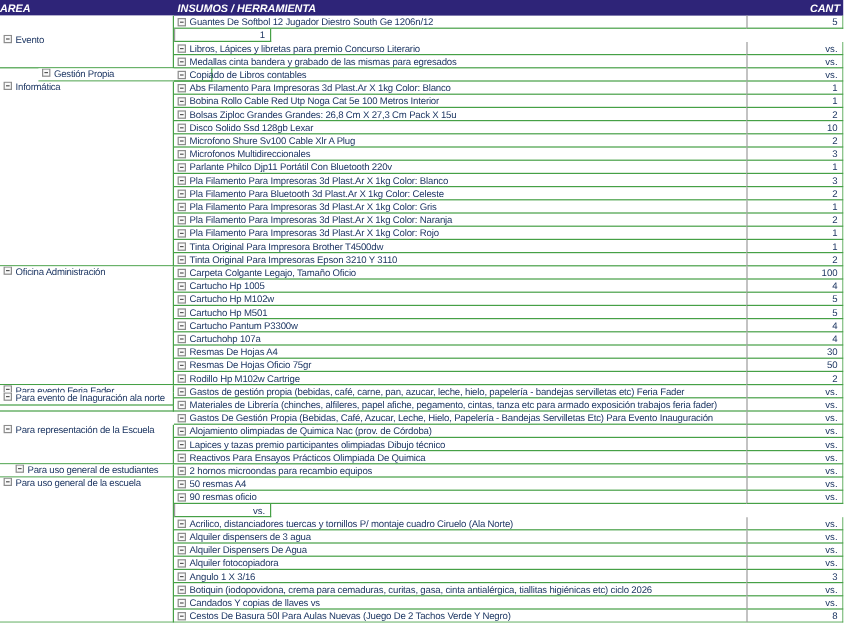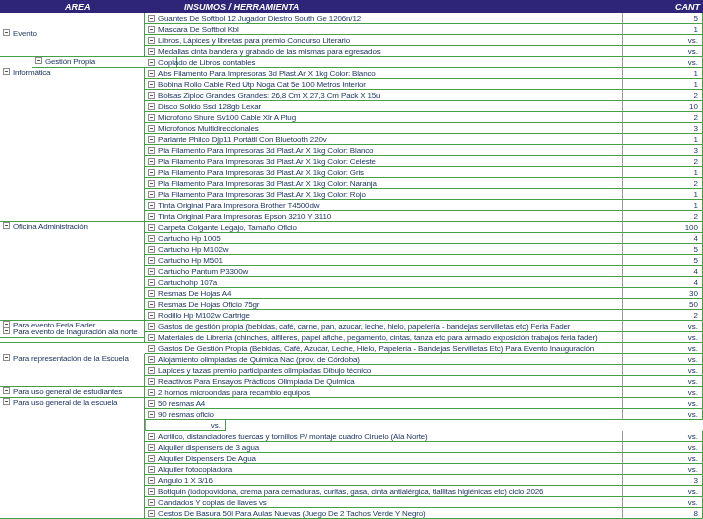--- a/index.html
+++ b/index.html
@@ -13,21 +13,21 @@
   }
   
   #header{
     position:absolute;left:0;top:0;width:703px;height:13px;
     display:flex;align-items:center;
     background:var(--header-bg,#2E2478);
     color:#ffffff;
     font-size:9px;font-weight:700;font-style:italic;
     box-sizing:border-box;
   }
-  .h-area{width:145px;padding-left:21px;box-sizing:border-box;margin-left:44px;}
+  .h-area{width:145px;padding-left:0;box-sizing:border-box;}
   .h-insumos{width:477px;padding-left:3px;box-sizing:border-box;}
   .h-cant{width:81px;text-align:right;padding-right:3px;box-sizing:border-box;}
   
   #area-col{position:absolute;left:0;top:13px;width:145px;}
   .area-cell{
     position:absolute;left:0;width:145px;
     box-sizing:border-box;
     border-right:1px solid var(--grid-green,#46A046);
     border-bottom:1px solid var(--grid-green,#46A046);
     background:#ffffff;
@@ -134,21 +134,21 @@
         </div>
       </div>
       <div class="area-cell" style="top: 341px; height: 33px;">
         <div class="area-label">
           <span class="collapse-icon">
             <i></i>
           </span>
           <span>Para representación de la Escuela</span>
         </div>
       </div>
-      <div class="area-cell" style="top: 374px; height: 11px;">
+      <div class="area-cell" style="top: 374px; height: 11px; padding-left: 10px;">
         <div class="area-label">
           <span class="collapse-icon">
             <i></i>
           </span>
           <span>Para uso general de estudiantes</span>
         </div>
       </div>
       <div class="area-cell" style="top: 385px; height: 121px;">
         <div class="area-label">
           <span class="collapse-icon">
@@ -164,26 +164,20 @@
           <span class="collapse-icon">
             <i></i>
           </span>
           <span>Guantes De Softbol 12 Jugador Diestro South Ge 1206n/12</span>
         </div>
         <div class="cell-cant">
           <span>5</span>
         </div>
       </div>
       <div class="row">
-        <div class="cell-insumo">
-          <span class="collapse-icon">
-            <i></i>
-          </span>
-          <span>Mascara De Softbol Kbl</span>
-        </div>
         <div class="cell-cant">
           <span>1</span>
         </div>
       </div>
       <div class="row">
         <div class="cell-insumo">
           <span class="collapse-icon">
             <i></i>
           </span>
           <span>Libros, Lápices y libretas para premio Concurso Literario</span>
@@ -300,21 +294,21 @@
         </div>
         <div class="cell-cant">
           <span>3</span>
         </div>
       </div>
       <div class="row">
         <div class="cell-insumo">
           <span class="collapse-icon">
             <i></i>
           </span>
-          <span>Pla Filamento Para Impresoras 3d Plast.Ar X 1kg Color: Celeste</span>
+          <span>Pla Filamento Para Bluetooth 3d Plast.Ar X 1kg Color: Celeste</span>
         </div>
         <div class="cell-cant">
           <span>2</span>
         </div>
       </div>
       <div class="row">
         <div class="cell-insumo">
           <span class="collapse-icon">
             <i></i>
           </span>

